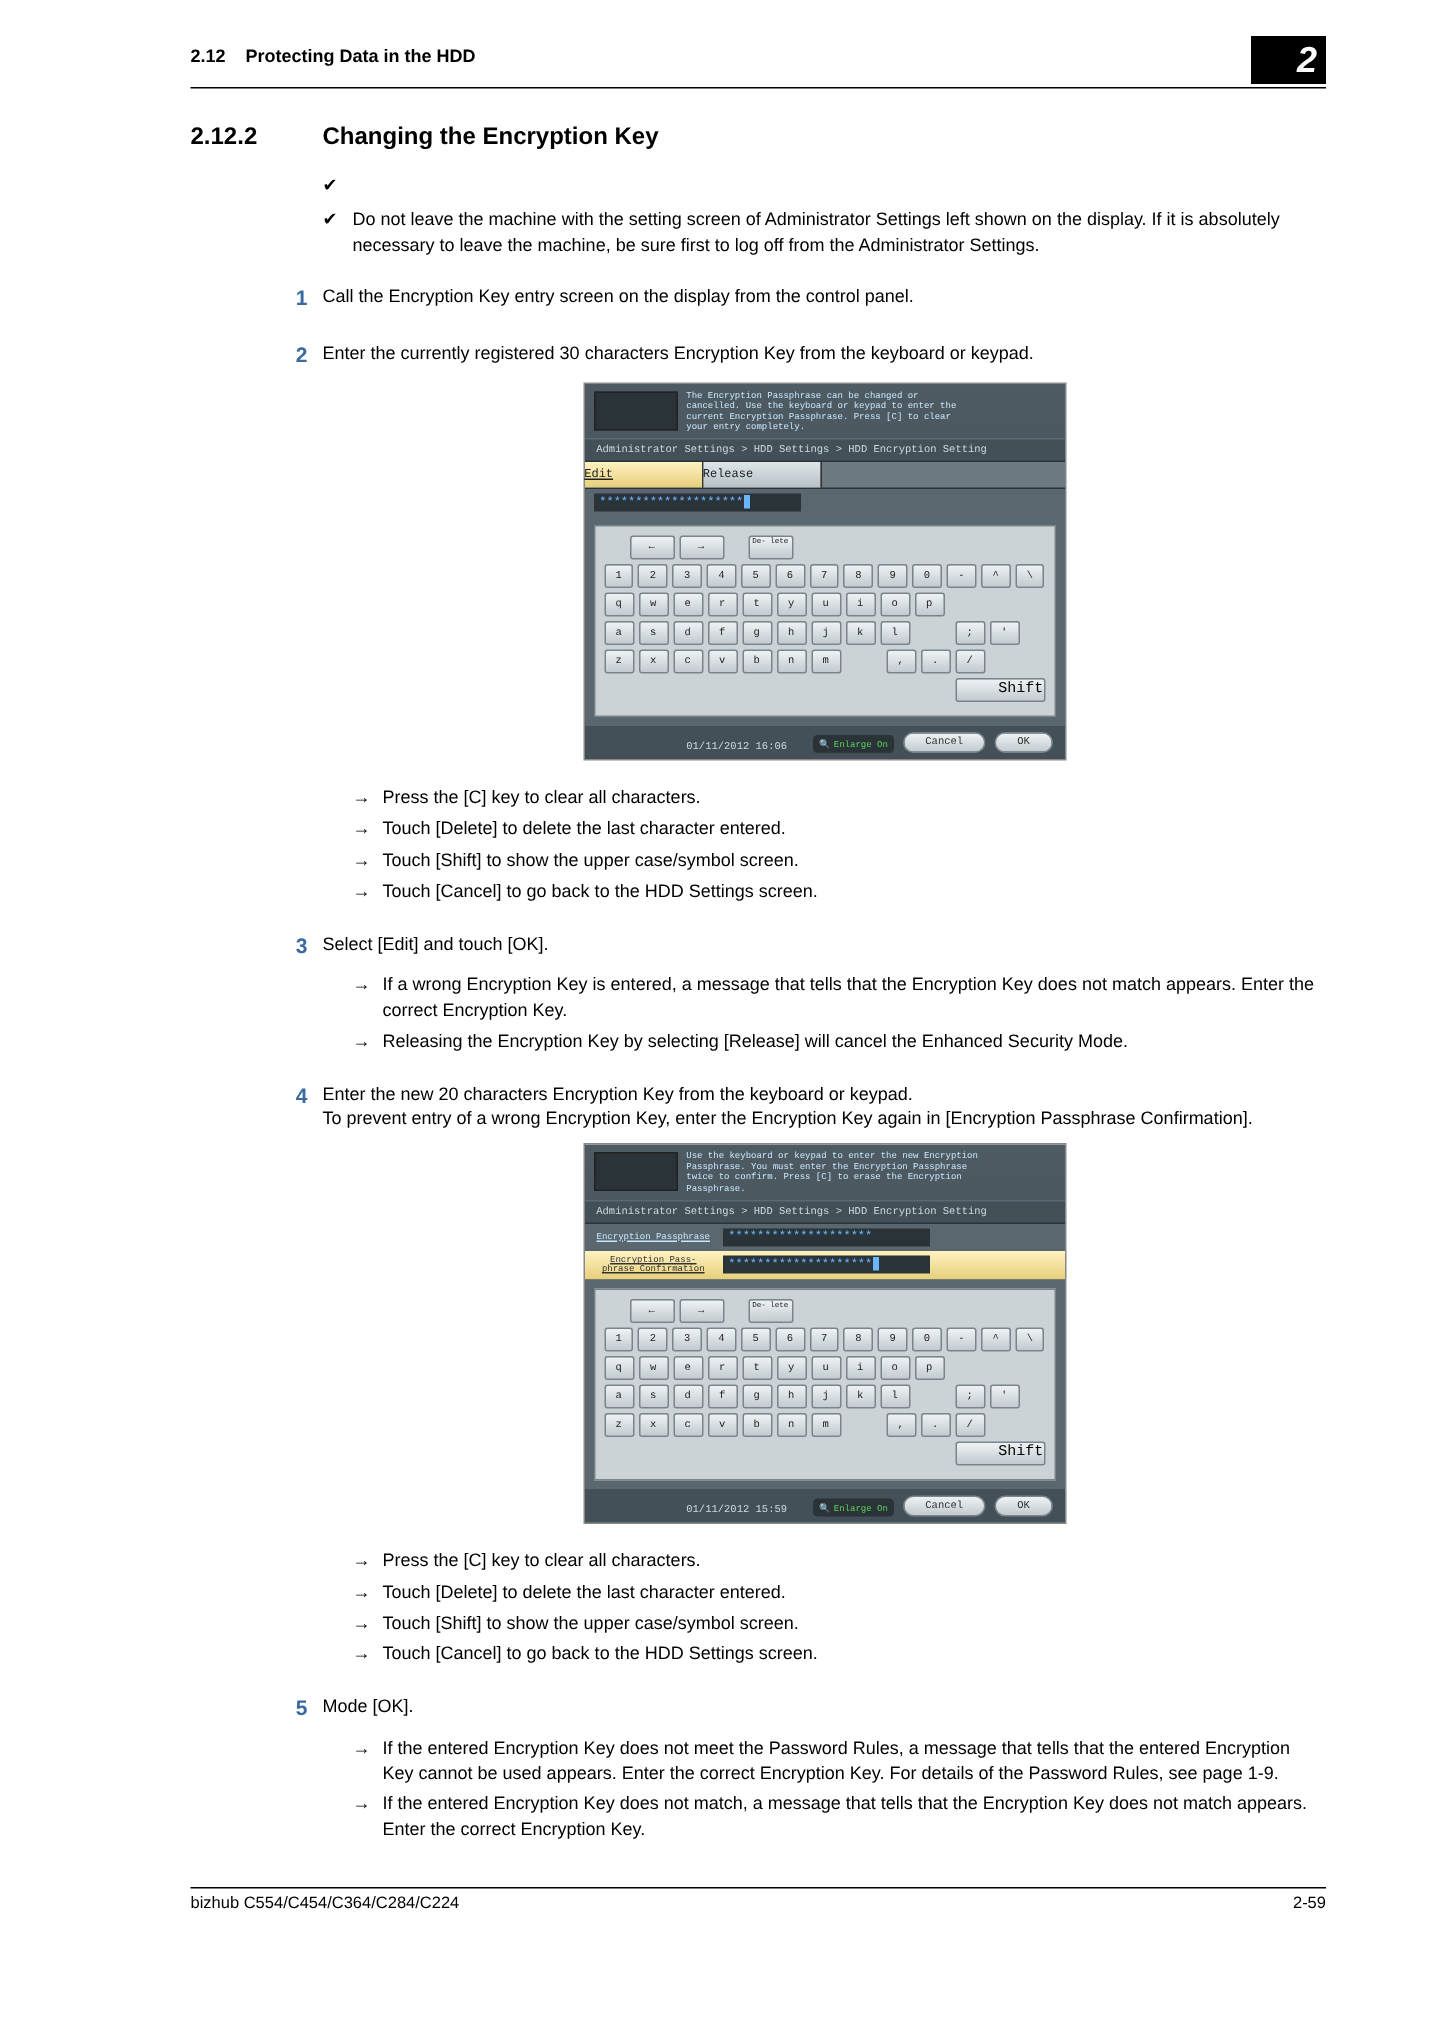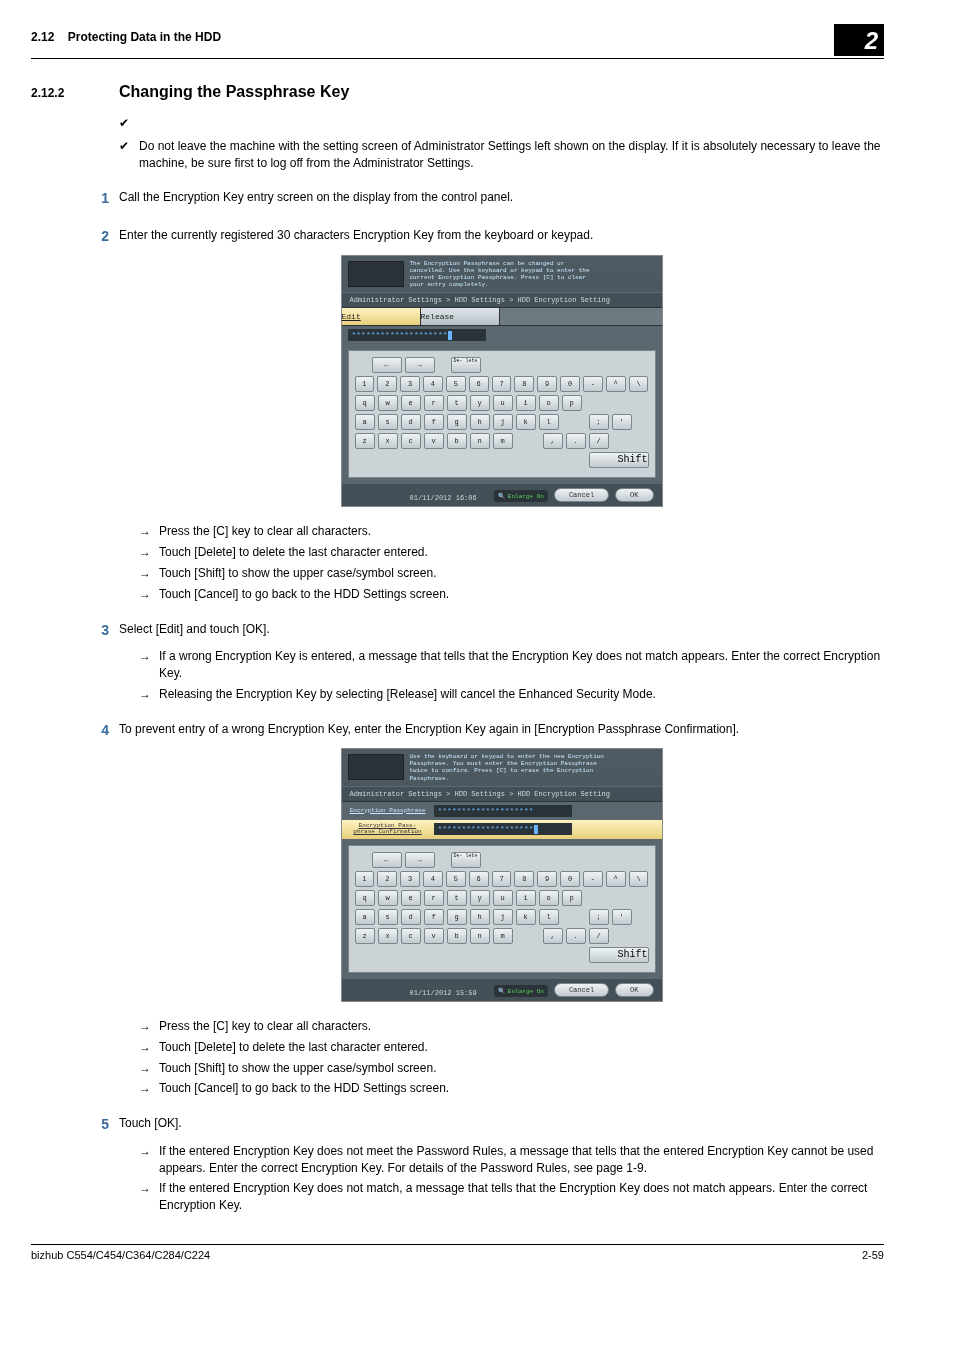--- a/index.html
+++ b/index.html
@@ -4,21 +4,22 @@
 <style>
   body {
     margin: 0;
     font-family: Arial, Helvetica, sans-serif;
     font-size: 12px;
     color: #000;
     background: #fff;
     width: 954px;
   }
   .page {
-    padding: 30px 70px 20px 31px;
+    padding: 30px 70px 20px 105px;
+    margin-left: 22px;
   }
   .header {
     display: flex;
     justify-content: space-between;
     align-items: flex-start;
     border-bottom: 1px solid #000;
     padding-bottom: 2px;
     margin-bottom: 24px;
   }
   .header-left {
@@ -38,21 +39,21 @@
     line-height: 34px;
     margin-top: -6px;
   }
   .section-row {
     display: flex;
     align-items: baseline;
     margin-bottom: 14px;
   }
   .section-num {
     width: 88px;
-    font-size: 12px;
+    font-size: 16px;
     font-weight: bold;
   }
   .section-title {
     font-size: 16px;
     font-weight: bold;
   }
   .content {
     margin-left: 88px;
   }
   .check-item, .num-item, .arrow-item {
@@ -252,21 +253,21 @@
   <div class="header">
     <div class="header-left">
       <span>2.12</span>&nbsp;&nbsp;&nbsp;
       <span>Protecting Data in the HDD</span>
     </div>
     <div class="header-right">2</div>
   </div>
 
   <div class="section-row">
     <div class="section-num">2.12.2</div>
-    <div class="section-title">Changing the Passphrase Key</div>
+    <div class="section-title">Changing the Encryption Key</div>
   </div>
 
   <div class="content">
 
     <div class="check-item">
       <div class="check-mark">✔</div>
     </div>
     <div class="check-item">
       <div class="check-mark">✔</div>
       <div>Do not leave the machine with the setting screen of Administrator Settings left shown on the display. If it is absolutely necessary to leave the machine, be sure first to log off from the Administrator Settings.</div>
@@ -408,20 +409,21 @@
         <div>If a wrong Encryption Key is entered, a message that tells that the Encryption Key does not match appears. Enter the correct Encryption Key.</div>
       </div>
     <div class="arrow-item">
         <div class="arrow-mark">→</div>
         <div>Releasing the Encryption Key by selecting [Release] will cancel the Enhanced Security Mode.</div>
       </div>
 
     <div class="num-item mt16">
       <div class="num-mark">4</div>
       <div>
+        <div>Enter the new 20 characters Encryption Key from the keyboard or keypad.</div>
         <div>To prevent entry of a wrong Encryption Key, enter the Encryption Key again in [Encryption Passphrase Confirmation].</div>
       </div>
     </div>
 
     <div class="screenshot-wrap">
       <div class="screenshot" style="width:320px">
         <div class="ss-topbar">
           <div class="ss-logo"></div>
           <div class="ss-msg">Use the keyboard or keypad to enter the new Encryption
 Passphrase. You must enter the Encryption Passphrase
@@ -534,21 +536,21 @@
         <div class="arrow-mark">→</div>
         <div>Touch [Shift] to show the upper case/symbol screen.</div>
       </div>
     <div class="arrow-item">
         <div class="arrow-mark">→</div>
         <div>Touch [Cancel] to go back to the HDD Settings screen.</div>
       </div>
 
     <div class="num-item mt16">
       <div class="num-mark">5</div>
-      <div>Touch [OK].</div>
+      <div>Mode [OK].</div>
     </div>
     <div class="arrow-item">
         <div class="arrow-mark">→</div>
         <div>If the entered Encryption Key does not meet the Password Rules, a message that tells that the entered Encryption Key cannot be used appears. Enter the correct Encryption Key. For details of the Password Rules, see page 1-9.</div>
       </div>
     <div class="arrow-item">
         <div class="arrow-mark">→</div>
         <div>If the entered Encryption Key does not match, a message that tells that the Encryption Key does not match appears. Enter the correct Encryption Key.</div>
       </div>
 

